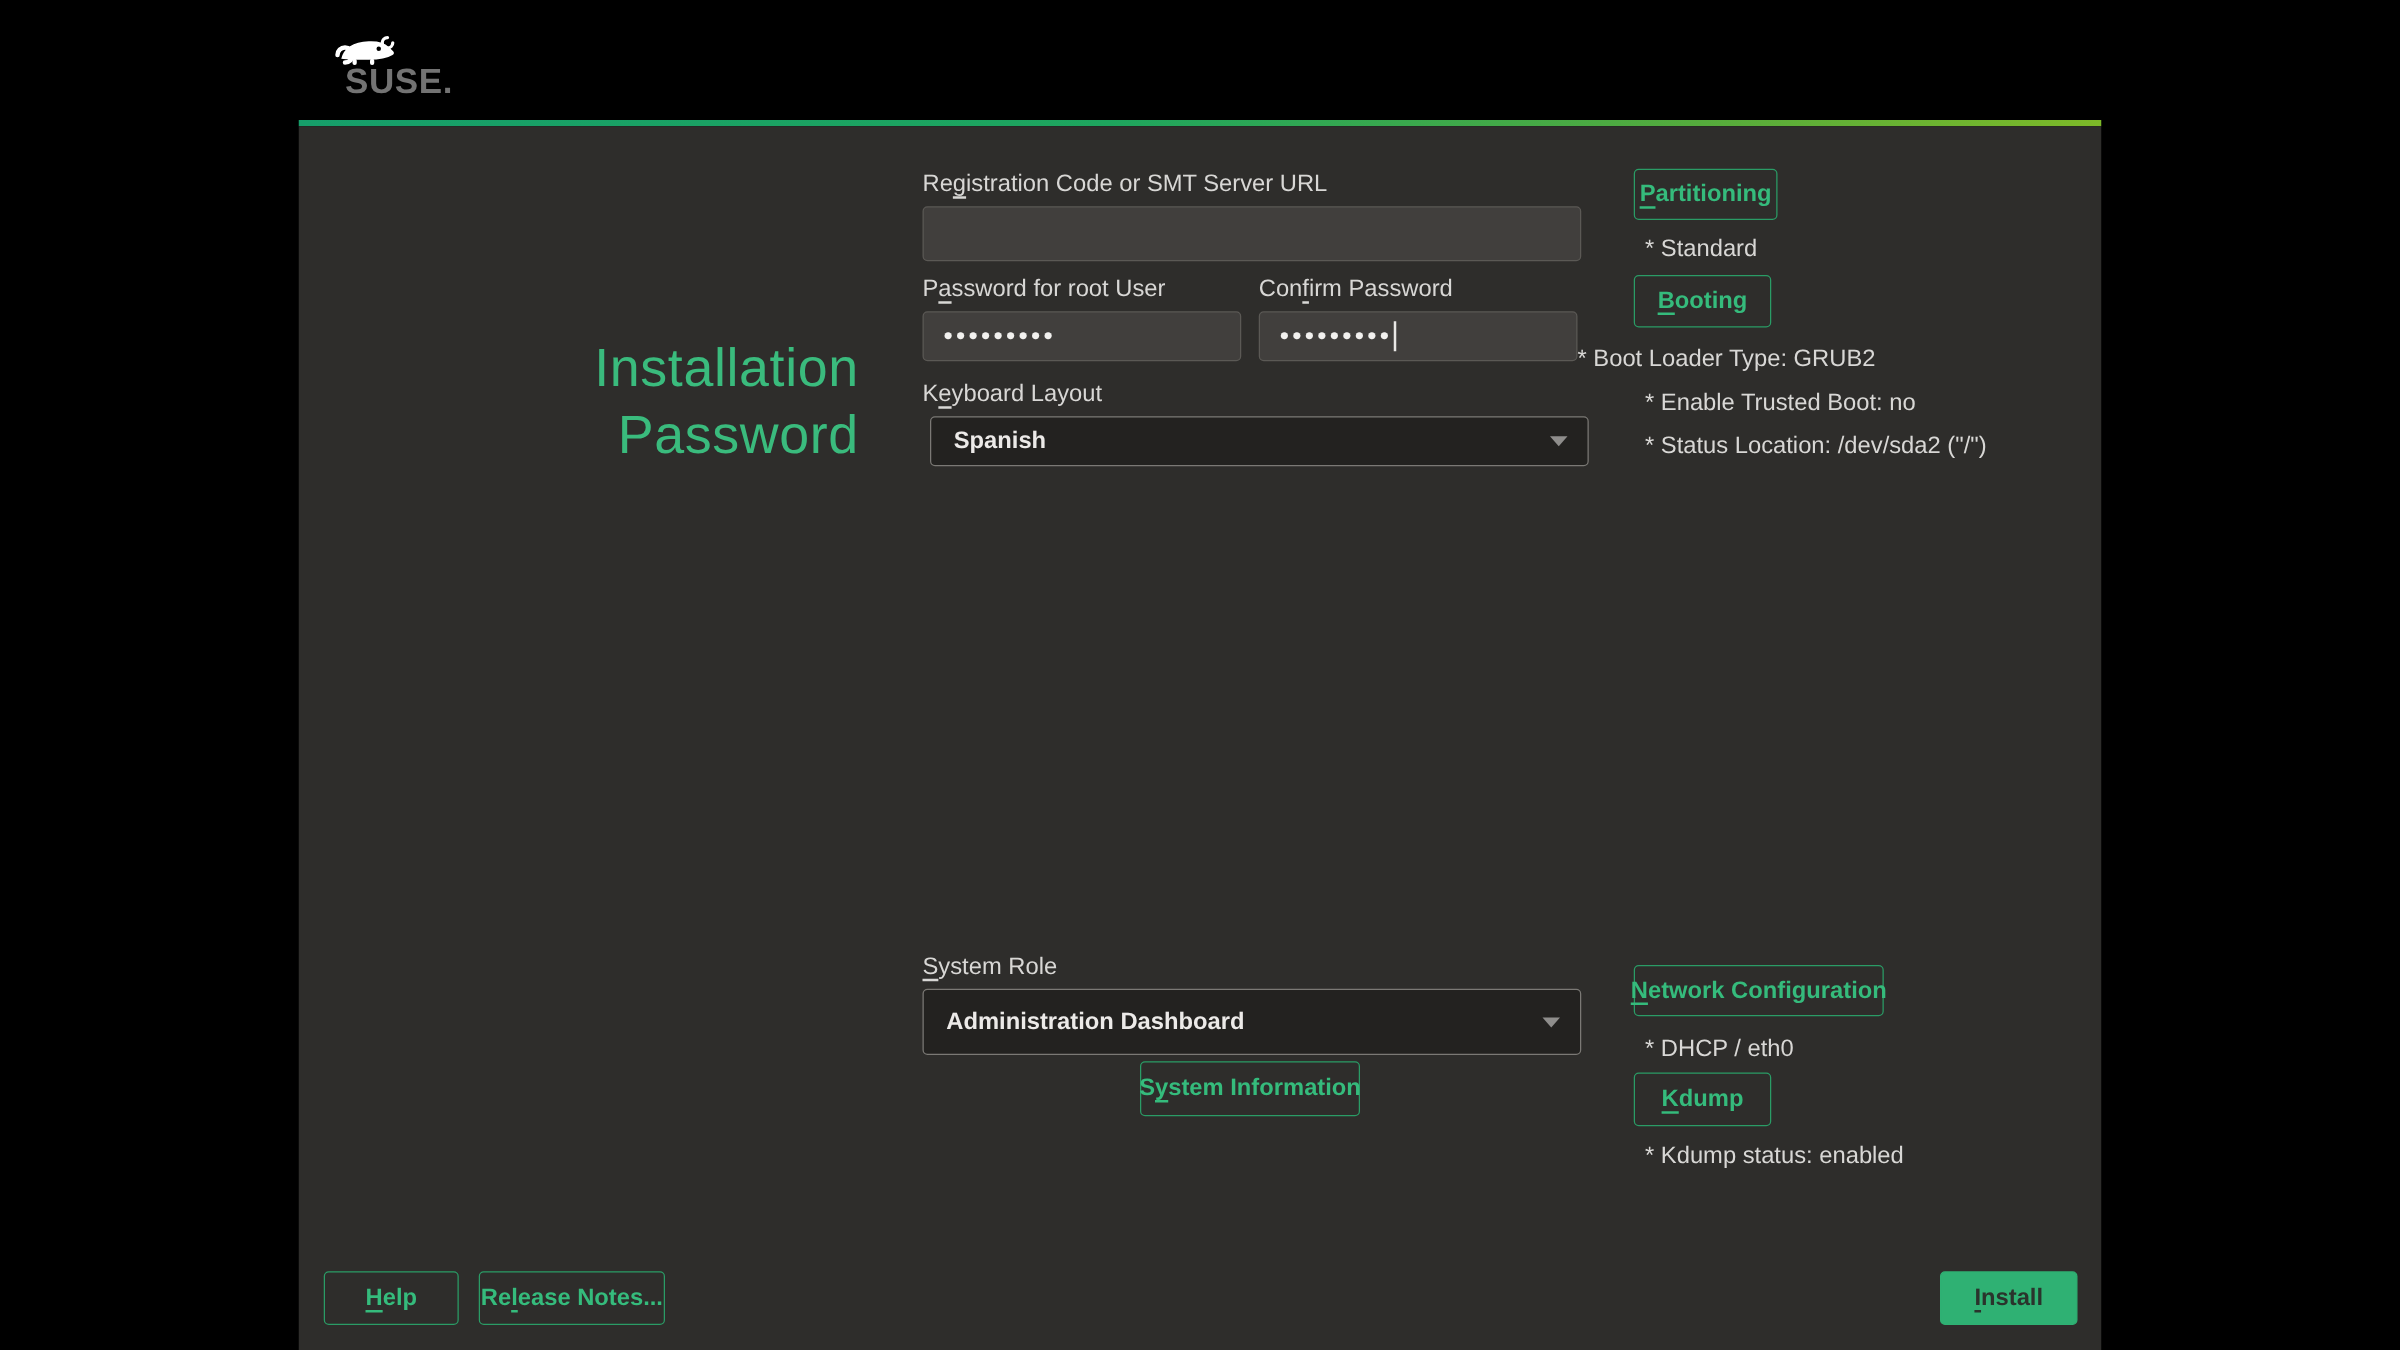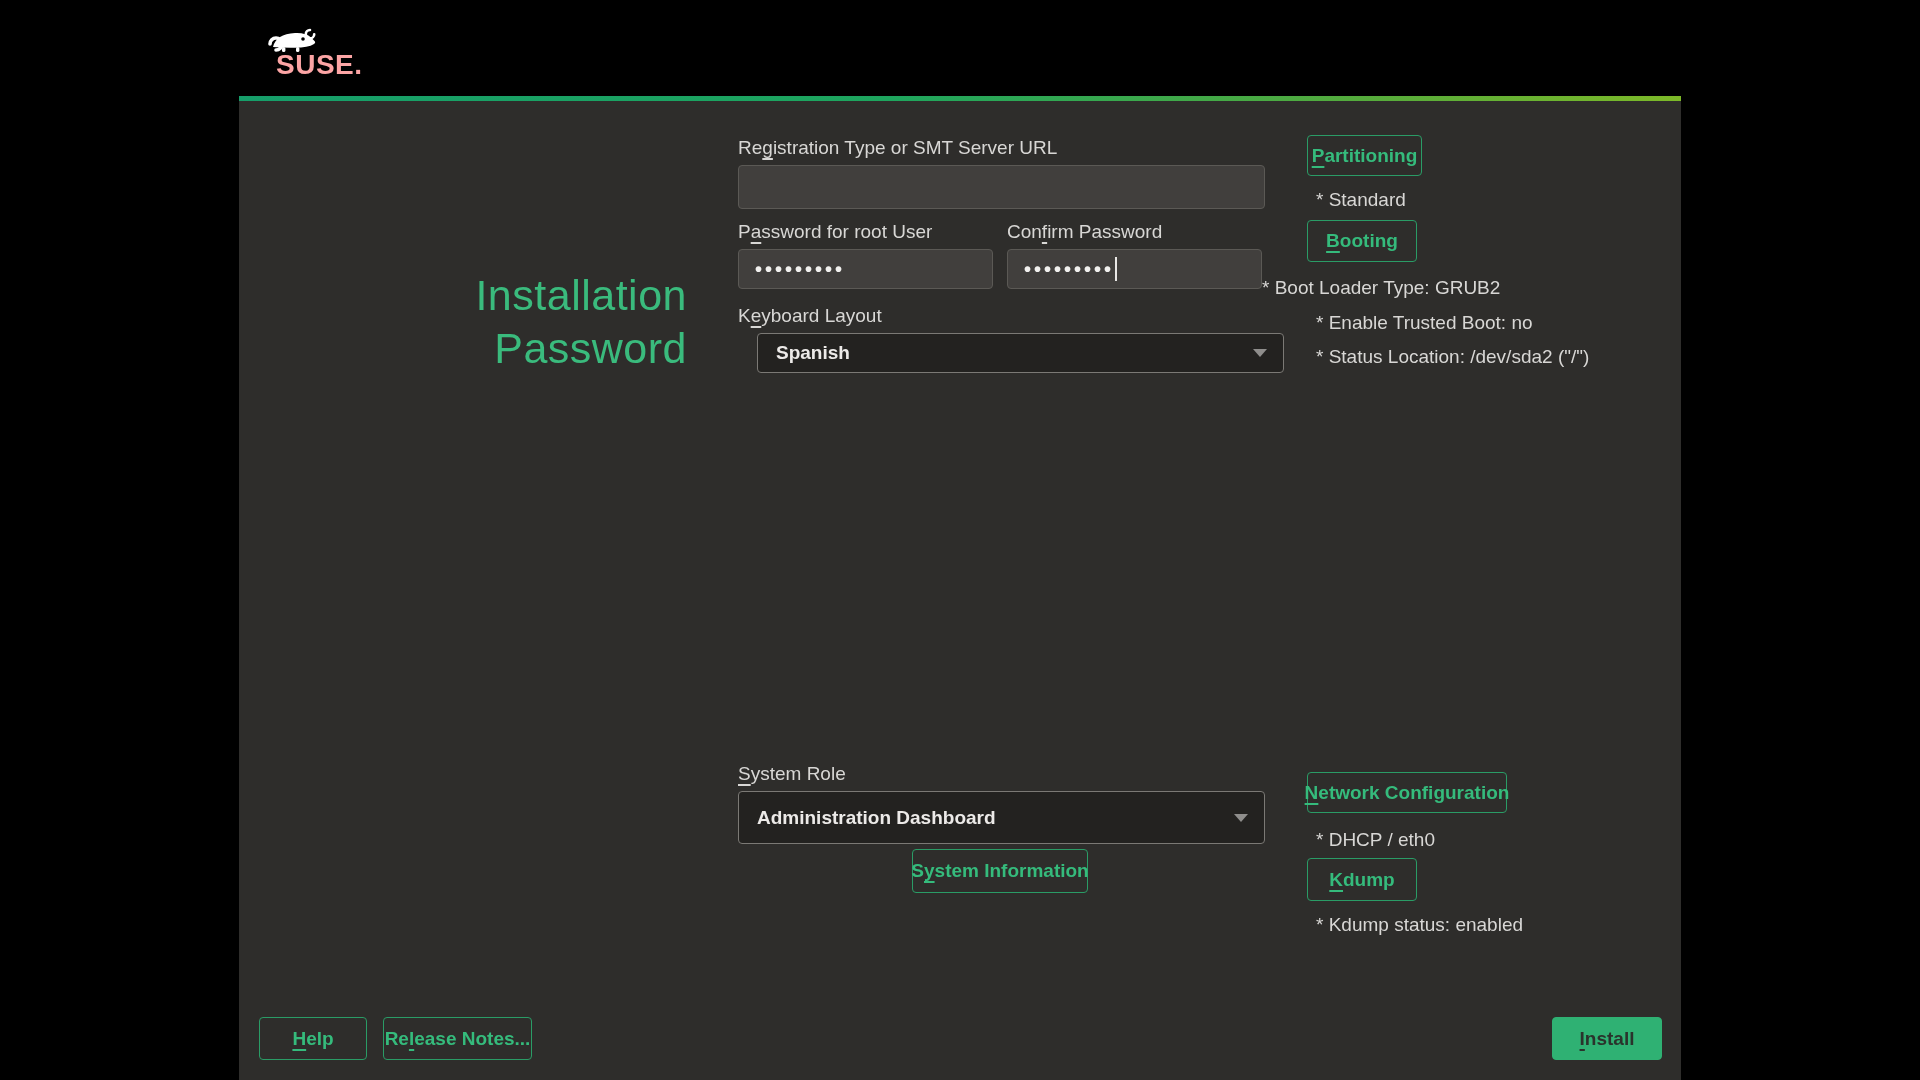--- a/index.html
+++ b/index.html
@@ -3,21 +3,21 @@
 <meta charset="utf-8">
 <style>
   * { box-sizing: border-box; }
   html,body { margin:0; padding:0; background:#000; }
   body { width:1920px; height:1080px; font-family:"Liberation Sans", sans-serif; }
   .screen { position:relative; width:1920px; height:1080px; background:#000; overflow:hidden; }
 
   
   .logo { position:absolute; left:258px; top:18px; width:130px; height:60px; }
   .logo svg { position:absolute; left:2px; top:2px; }
-  .logo .wordmark { position:absolute; left:18px; top:31px; color:#fca5a5; font-size:28px;
+  .logo .wordmark { position:absolute; left:18px; top:31px; color:#737373; font-size:28px;
                     font-weight:800; letter-spacing:0.5px; }
 
   .accent-line { position:absolute; left:239px; top:96px; width:1442px; height:5px;
                  background:linear-gradient(90deg,#169e6a 0%,#1ea55e 45%,#55ab3c 78%,#7db928 100%); }
 
   .content { position:absolute; left:239px; top:101px; width:1442px; height:979px; background:#2e2d2b; }
 
   .title { position:absolute; left:118px; top:168px; width:330px; text-align:right;
            color:#3abb7d; font-size:43px; line-height:53px; font-weight:400; letter-spacing:0.5px; }
 
@@ -63,21 +63,21 @@
   <div class="accent-line"></div>
 
   <div class="content">
 
     <div class="title">
       <div>Installation</div>
       <div>Password</div>
     </div>
 
     <div class="label" style="left:499px; top:36px;">
-      <span>Re</span><span class="mn">g</span><span>istration Type or SMT Server URL</span>
+      <span>Re</span><span class="mn">g</span><span>istration Code or SMT Server URL</span>
     </div>
     <div class="input" style="left:499px; top:64px; width:527px; height:44px;"></div>
 
     <div class="label" style="left:499px; top:120px;">
       <span>P</span><span class="mn">a</span><span>ssword for root User</span>
     </div>
     <div class="input" style="left:499px; top:148px; width:255px; height:40px;">
       <span class="dots">•••••••••</span>
     </div>
 
@@ -85,21 +85,21 @@
       <span>Con</span><span class="mn">f</span><span>irm Password</span>
     </div>
     <div class="input" style="left:768px; top:148px; width:255px; height:40px;">
       <span class="dots">•••••••••</span>
       <span class="caret"></span>
     </div>
 
     <div class="label" style="left:499px; top:204px;">
       <span>K</span><span class="mn">e</span><span>yboard Layout</span>
     </div>
-    <div class="combo" style="left:518px; top:232px; width:527px; height:40px;gap:32px;">
+    <div class="combo" style="left:505px; top:232px; width:527px; height:40px;gap:32px;">
       <span class="value">Spanish</span>
       <span class="arrow"></span>
     </div>
 
     <div class="label" style="left:499px; top:662px;">
       <span></span><span class="mn">S</span><span>ystem Role</span>
     </div>
     <div class="combo" style="left:499px; top:690px; width:527px; height:53px;">
       <span class="value">Administration Dashboard</span>
       <span class="arrow"></span>

